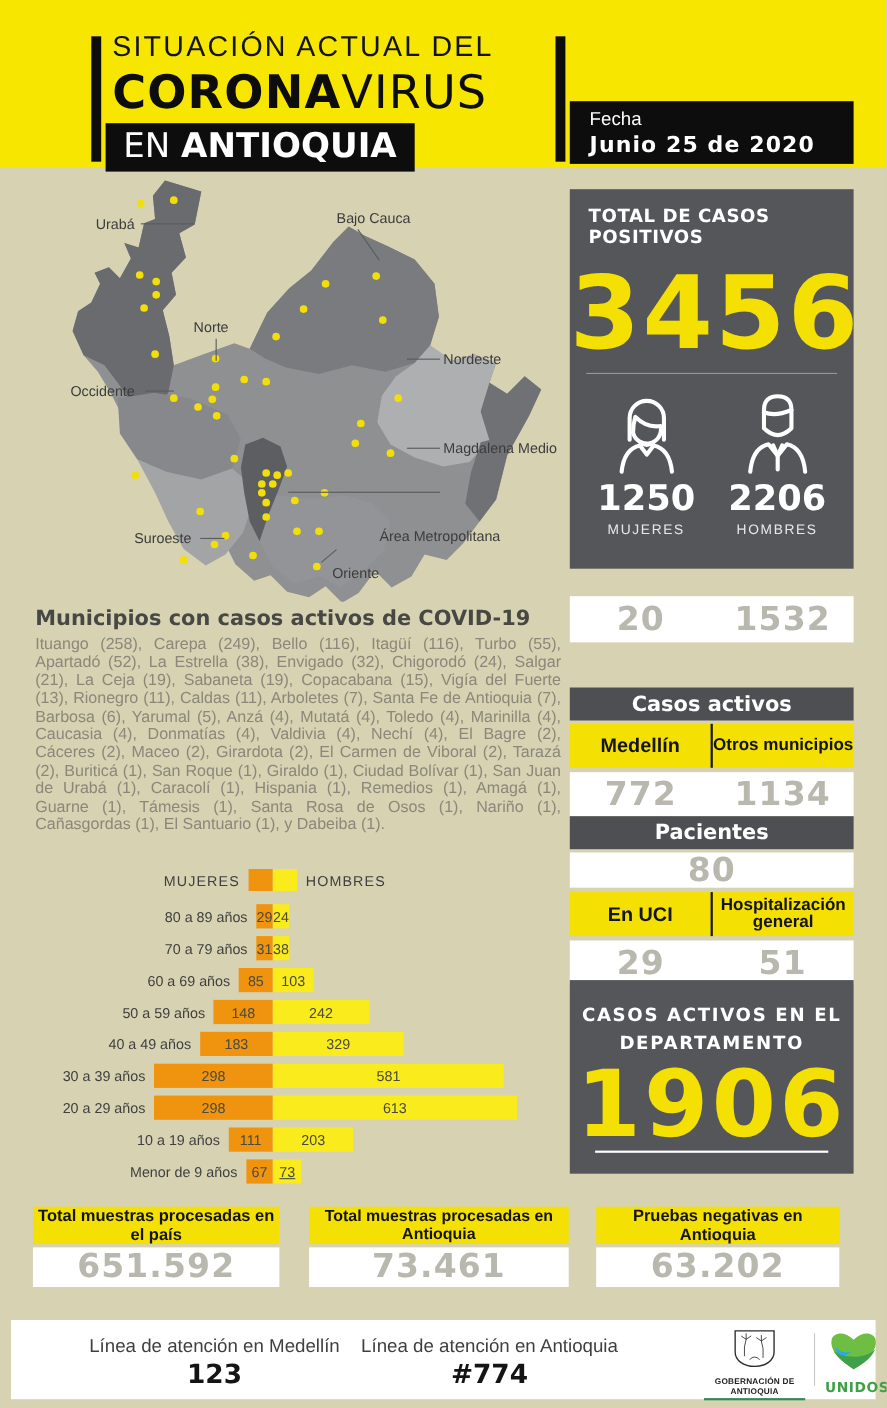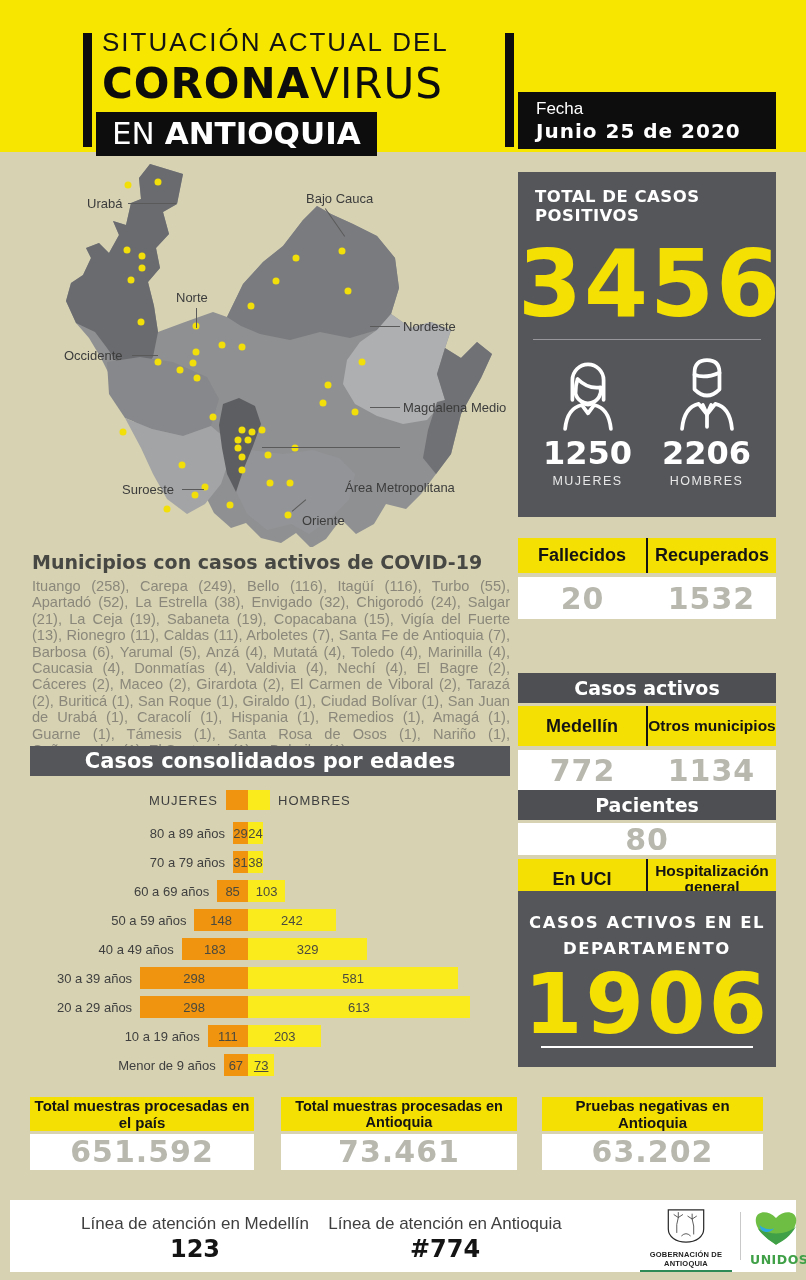--- a/index.html
+++ b/index.html
@@ -66,21 +66,21 @@
 
   .yellow-row { display:flex; background:#F5E003; }
   .yellow-cell { flex:1; display:flex; flex-direction:column; justify-content:center; align-items:center;
                  text-align:center; color:#141414; font-size:18px; font-weight:600; }
   .yellow-cell.small { font-size:15.5px; line-height:16.5px; }
   .ydivide { border-left:2px solid #141414; }
   .white-row { display:flex; background:#FFFFFF; margin-top:4px; }
   .white-cell { flex:1; text-align:center; font-family:"DejaVu Sans", sans-serif; font-weight:800;
                 color:#B9B8AE; font-size:30px; letter-spacing:1px; display:flex; align-items:center; justify-content:center; }
   .mini-header { background:#4E4F53; color:#fff; text-align:center; font-family:"DejaVu Sans", sans-serif;
-                 font-weight:700; font-size:19px; height:30px; line-height:30px;margin-top:48px; }
+                 font-weight:700; font-size:19px; height:30px; line-height:30px; }
 
   .fr-box { top:538px; }
   .ca-box { top:625px; }
   .ph-box { top:742px; }
 
   .dept-box { top:891px; height:176px; color:#fff; text-align:center; }
   .dept-t { font-family:"DejaVu Sans", sans-serif; font-weight:700; font-size:16.5px; letter-spacing:1.5px; }
   .dept-t.first { padding-top:22px; }
   .dept-t.second { margin-top:7px; }
   .dept-num { font-family:"DejaVu Sans", sans-serif; font-weight:800; font-size:84px; line-height:80px;
@@ -203,21 +203,20 @@
   <div class="map-label" style="left:122px; top:482px;">Suroeste</div>
   <div class="leader" style="left:182px; top:489px; width:22px; height:1px;"></div>
   <div class="map-label" style="left:345px; top:480px;">Área Metropolitana</div>
   <div class="leader" style="left:262px; top:447px; width:138px; height:1px;"></div>
   <div class="map-label" style="left:302px; top:513px;">Oriente</div>
   <div class="leader" style="left:290px; top:505px; width:18px; height:1px; transform:rotate(-40deg);"></div>
 
   <div class="muni-title">Municipios con casos activos de COVID-19</div>
   <div class="muni-text">Ituango (258), Carepa (249), Bello (116), Itagüí (116), Turbo (55), Apartadó (52), La Estrella (38), Envigado (32), Chigorodó (24), Salgar (21), La Ceja (19), Sabaneta (19), Copacabana (15), Vigía del Fuerte (13), Rionegro (11), Caldas (11), Arboletes (7), Santa Fe de Antioquia (7), Barbosa (6), Yarumal (5), Anzá (4), Mutatá (4), Toledo (4), Marinilla (4), Caucasia (4), Donmatías (4), Valdivia (4), Nechí (4), El Bagre (2), Cáceres (2), Maceo (2), Girardota (2), El Carmen de Viboral (2), Tarazá (2), Buriticá (1), San Roque (1), Giraldo (1), Ciudad Bolívar (1), San Juan de Urabá (1), Caracolí (1), Hispania (1), Remedios (1), Amagá (1), Guarne (1), Támesis (1), Santa Rosa de Osos (1), Nariño (1), Cañasgordas (1), El Santuario (1), y Dabeiba (1).</div>
 
-  <div class="chart-header">Casos consolidados por edades</div>
   <div id="age-chart">
     <div class="legend-row">
       <div class="half-l">
         <span class="legend-txt">MUJERES</span>
         <span class="swatch sw-m"></span>
       </div>
       <span class="swatch sw-h"></span>
       <span class="legend-txt" style="margin-left:8px;">HOMBRES</span>
     </div>
     <div id="age-rows">
@@ -306,24 +305,20 @@
         <path d="M30,58 v12"></path>
       </svg>
       <div class="gender-num">1250</div>
       <div class="gender-num">2206</div>
       <div class="gender-lab">MUJERES</div>
       <div class="gender-lab">HOMBRES</div>
     </div>
   </div>
 
   <div class="rcol-box fr-box">
-    <div class="yellow-row" style="height:35px;">
-      <div class="yellow-cell">Fallecidos</div>
-      <div class="yellow-cell ydivide">Recuperados</div>
-    </div>
     <div class="white-row" style="height:42px;">
       <div class="white-cell">20</div>
       <div class="white-cell">1532</div>
     </div>
   </div>
 
   <div class="rcol-box ca-box">
     <div class="mini-header">Casos activos</div>
     <div class="yellow-row" style="height:40px; margin-top:3px;">
       <div class="yellow-cell">Medellín</div>

